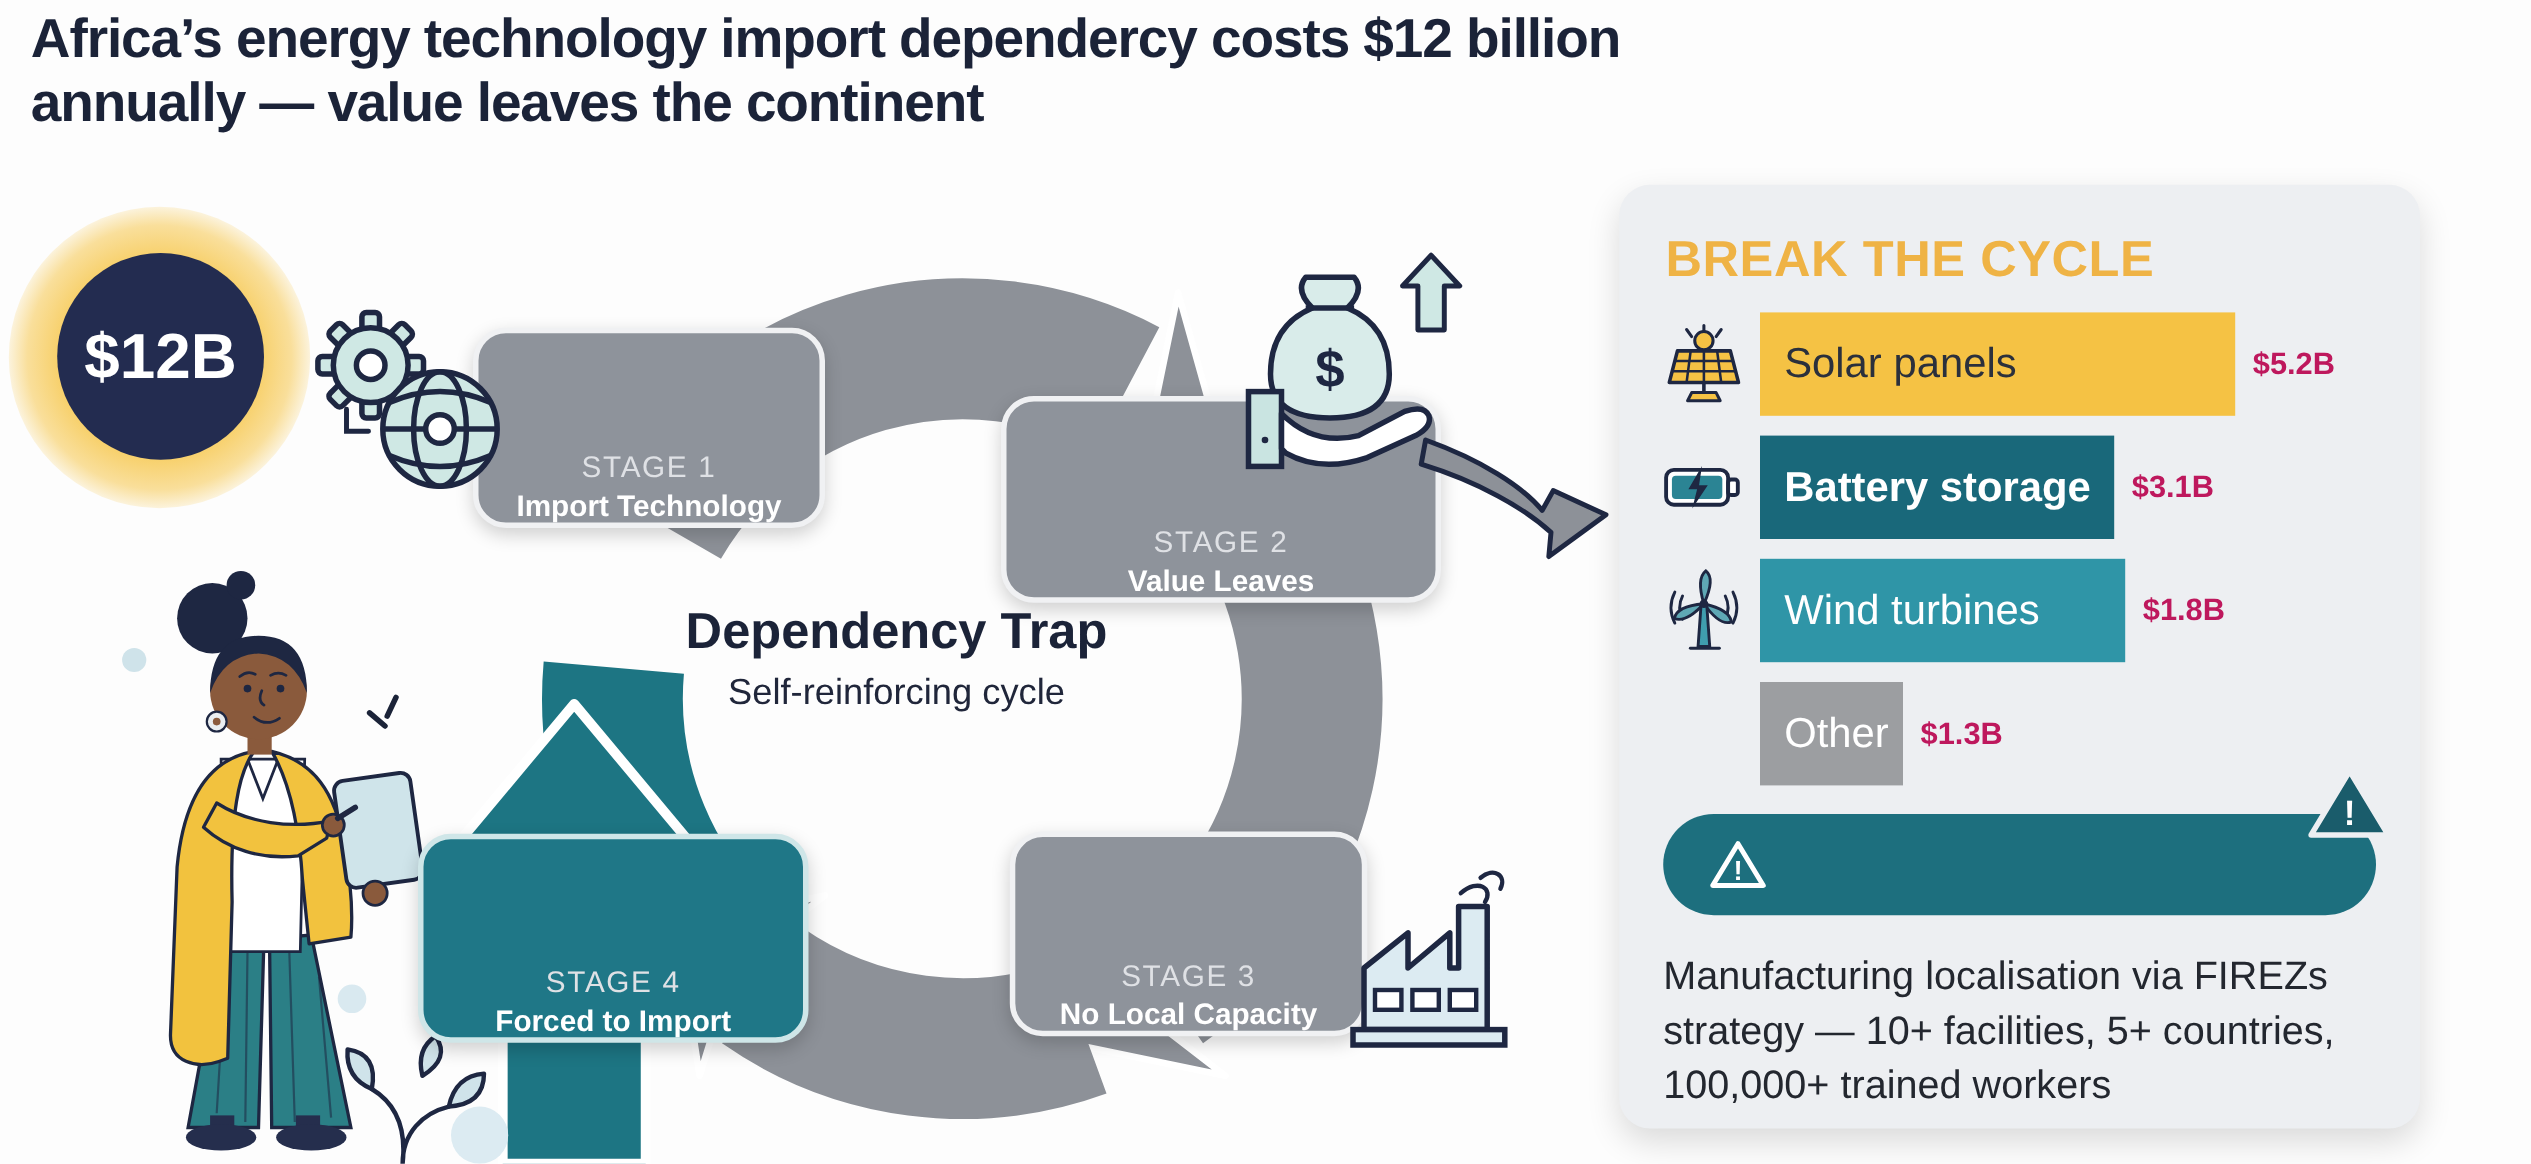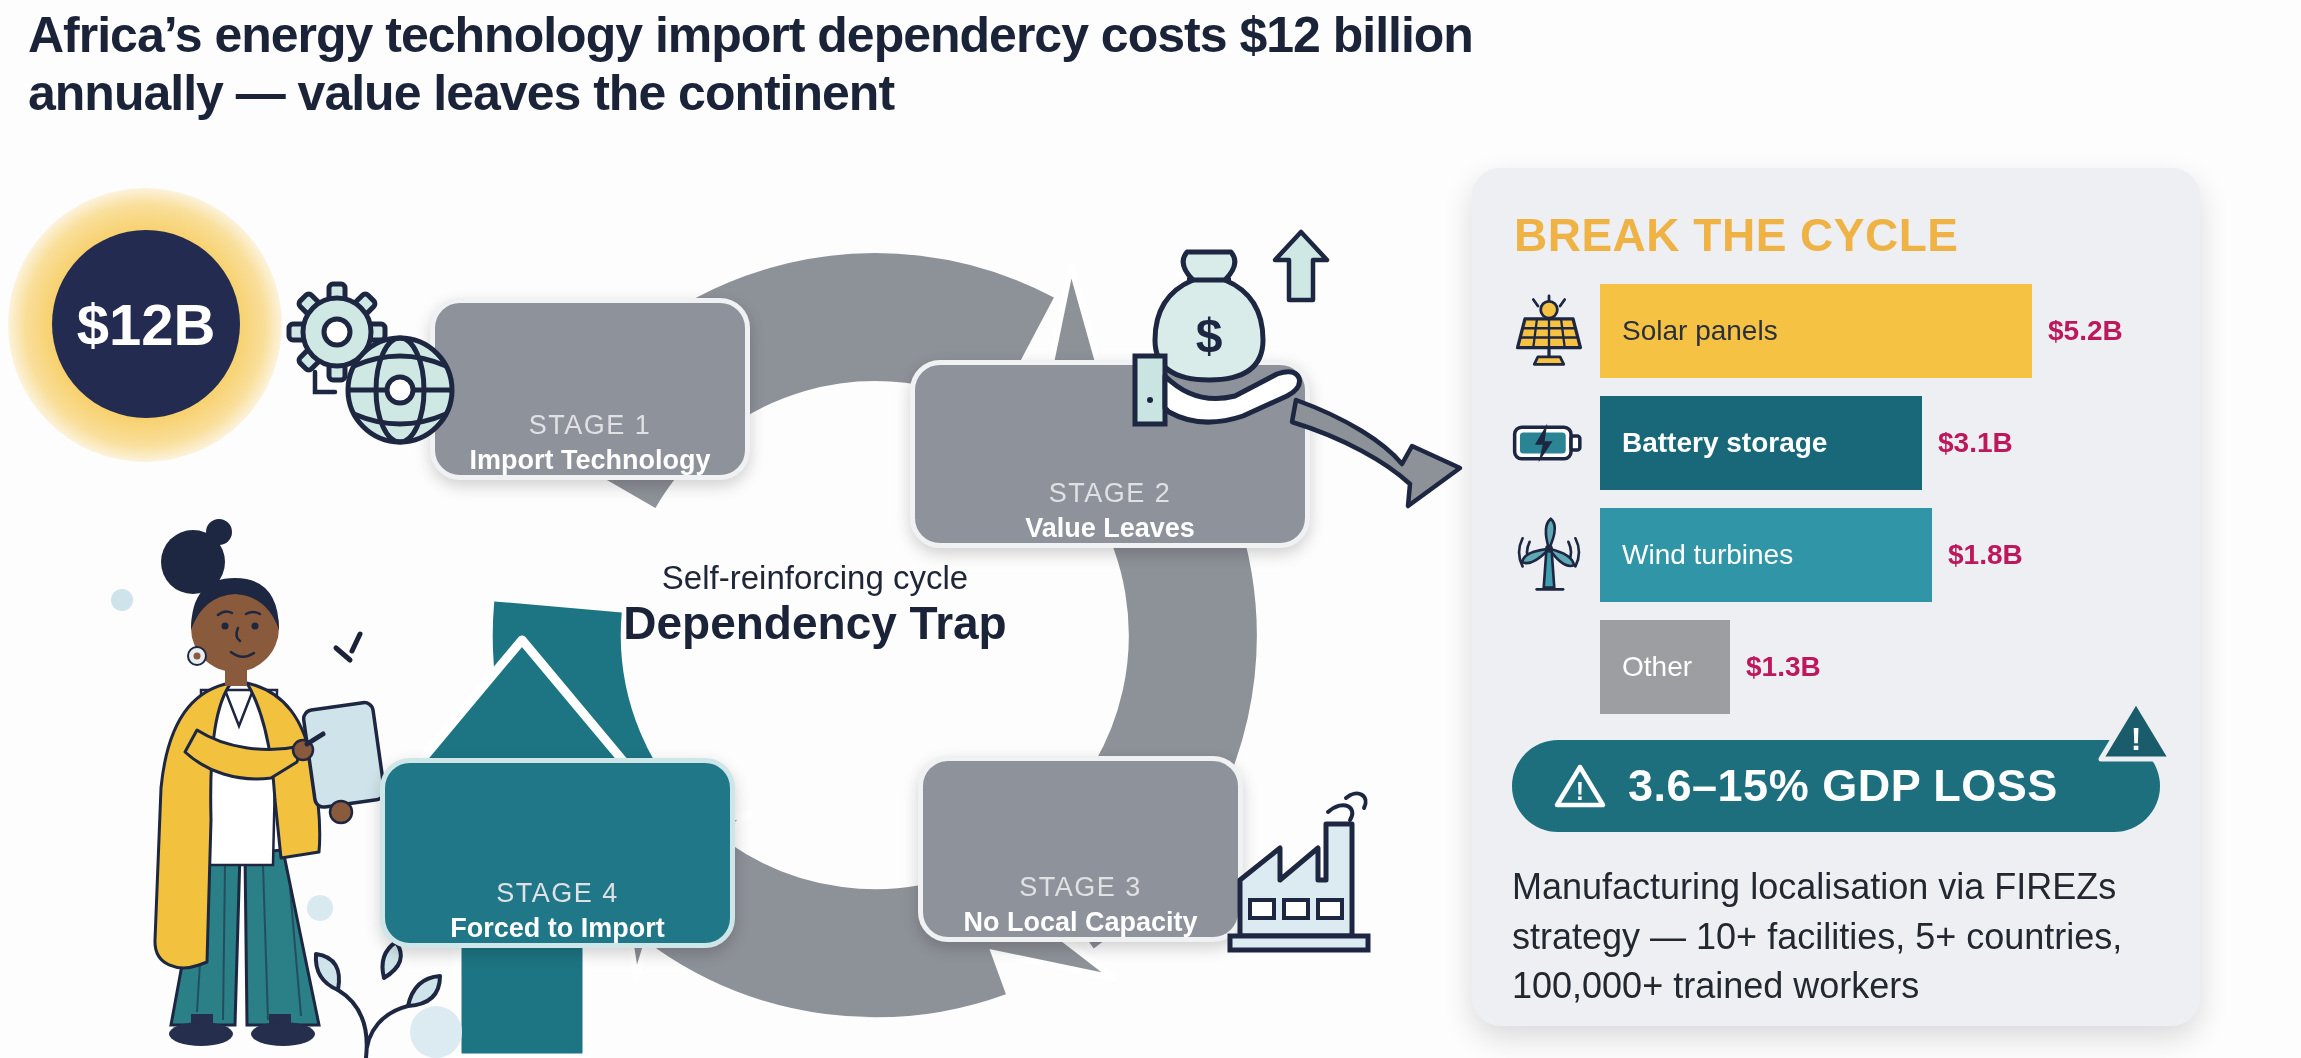--- a/index.html
+++ b/index.html
@@ -26,21 +26,21 @@
   #center-label{left:620px;top:548px;width:390px;z-index:2;text-align:center;}
   #center-title{font-size:46px;font-weight:700;color:#1b2338;line-height:1.1;}
   #center-subtitle{font-size:33px;color:#20263a;margin-top:10px;line-height:1.2;}
   
   #side-panel{left:1472px;top:168px;width:728px;height:858px;background:#edeff2;border-radius:28px;
     box-shadow:0 12px 30px rgba(0,0,0,.14);padding:36px 40px;box-sizing:border-box;z-index:2;}
   #panel-title{font-size:46px;font-weight:800;color:#efb345;letter-spacing:.5px;margin:4px 0 22px 2px;}
   .bar-row{display:flex;align-items:center;height:94px;margin-bottom:18px;}
   .bar-icon{width:74px;height:88px;margin-right:14px;display:flex;align-items:center;justify-content:center;flex:0 0 74px;}
   .bar{height:94px;display:flex;align-items:center;padding-left:22px;box-sizing:border-box;flex:0 0 auto;}
-  .bar-label{font-size:28px;}
+  .bar-label{font-size:38px;}
   .bar-value{font-size:28px;color:#be185d;margin-left:16px;font-weight:bold;}
   #gdp-pill{position:relative;margin-top:26px;height:92px;background:#1d6f7e;border-radius:46px;
     display:flex;align-items:center;gap:20px;padding:0 40px;box-sizing:border-box;}
   #gdp-text{font-size:45px;font-weight:700;color:#fff;letter-spacing:.5px;}
   #corner-badge{position:absolute;right:-16px;top:-44px;}
   #footnote{margin-top:30px;font-size:36px;color:#23272f;line-height:1.38;max-width:652px;}
 </style>
 </head>
 <body>
 
@@ -121,22 +121,22 @@
 <div class="stage gray" style="left:918px;top:756px;width:315px;height:176px">
   <div class="stage-label">STAGE 3</div>
   <div class="stage-title">No Local Capacity</div>
 </div>
 <div class="stage teal" style="left:380px;top:758px;width:345px;height:180px">
   <div class="stage-label">STAGE 4</div>
   <div class="stage-title">Forced to Import</div>
 </div>
 
 <div class="abs" id="center-label">
+  <div id="center-title">Dependency Trap</div>
   <div id="center-subtitle">Self-reinforcing cycle</div>
-  <div id="center-title">Dependency Trap</div>
 </div>
 
 <div class="abs" id="title">Africa’s energy technology import dependercy costs $12 billion annually — value leaves the continent</div>
 <div class="abs" id="badge-glow"></div>
 <div class="abs" id="cost-badge">
   <span>$12B</span>
 </div>
 
 <svg class="layer over" width="2301" height="1058" viewBox="0 0 2301 1058">
 
@@ -252,21 +252,20 @@
       <span class="bar-label" style="color: rgb(255, 255, 255);">Other</span>
     </div>
     <span class="bar-value">$1.3B</span>
   </div>
 
   <div id="gdp-pill">
     <svg width="56" height="50" viewBox="0 0 56 50">
       <path d="M28,6 L51,44 L5,44 Z" fill="none" stroke="#ffffff" stroke-width="4.5" stroke-linejoin="round"></path>
       <text x="28" y="39" text-anchor="middle" font-size="25" font-weight="bold" fill="#ffffff">!</text>
     </svg>
-    <span id="gdp-text">3.6–15% GDP LOSS</span>
     <svg id="corner-badge" width="80" height="70" viewBox="0 0 80 70">
       <path d="M40,5 L75,63 L5,63 Z" fill="#1a5c6b" stroke="#edeff2" stroke-width="5" stroke-linejoin="round"></path>
       <text x="40" y="54" text-anchor="middle" font-size="32" font-weight="bold" fill="#ffffff">!</text>
     </svg>
   </div>
 
   <div id="footnote">Manufacturing localisation via FIREZs strategy — 10+ facilities, 5+ countries, 100,000+ trained workers</div>
 </div>
 
 </body></html>

